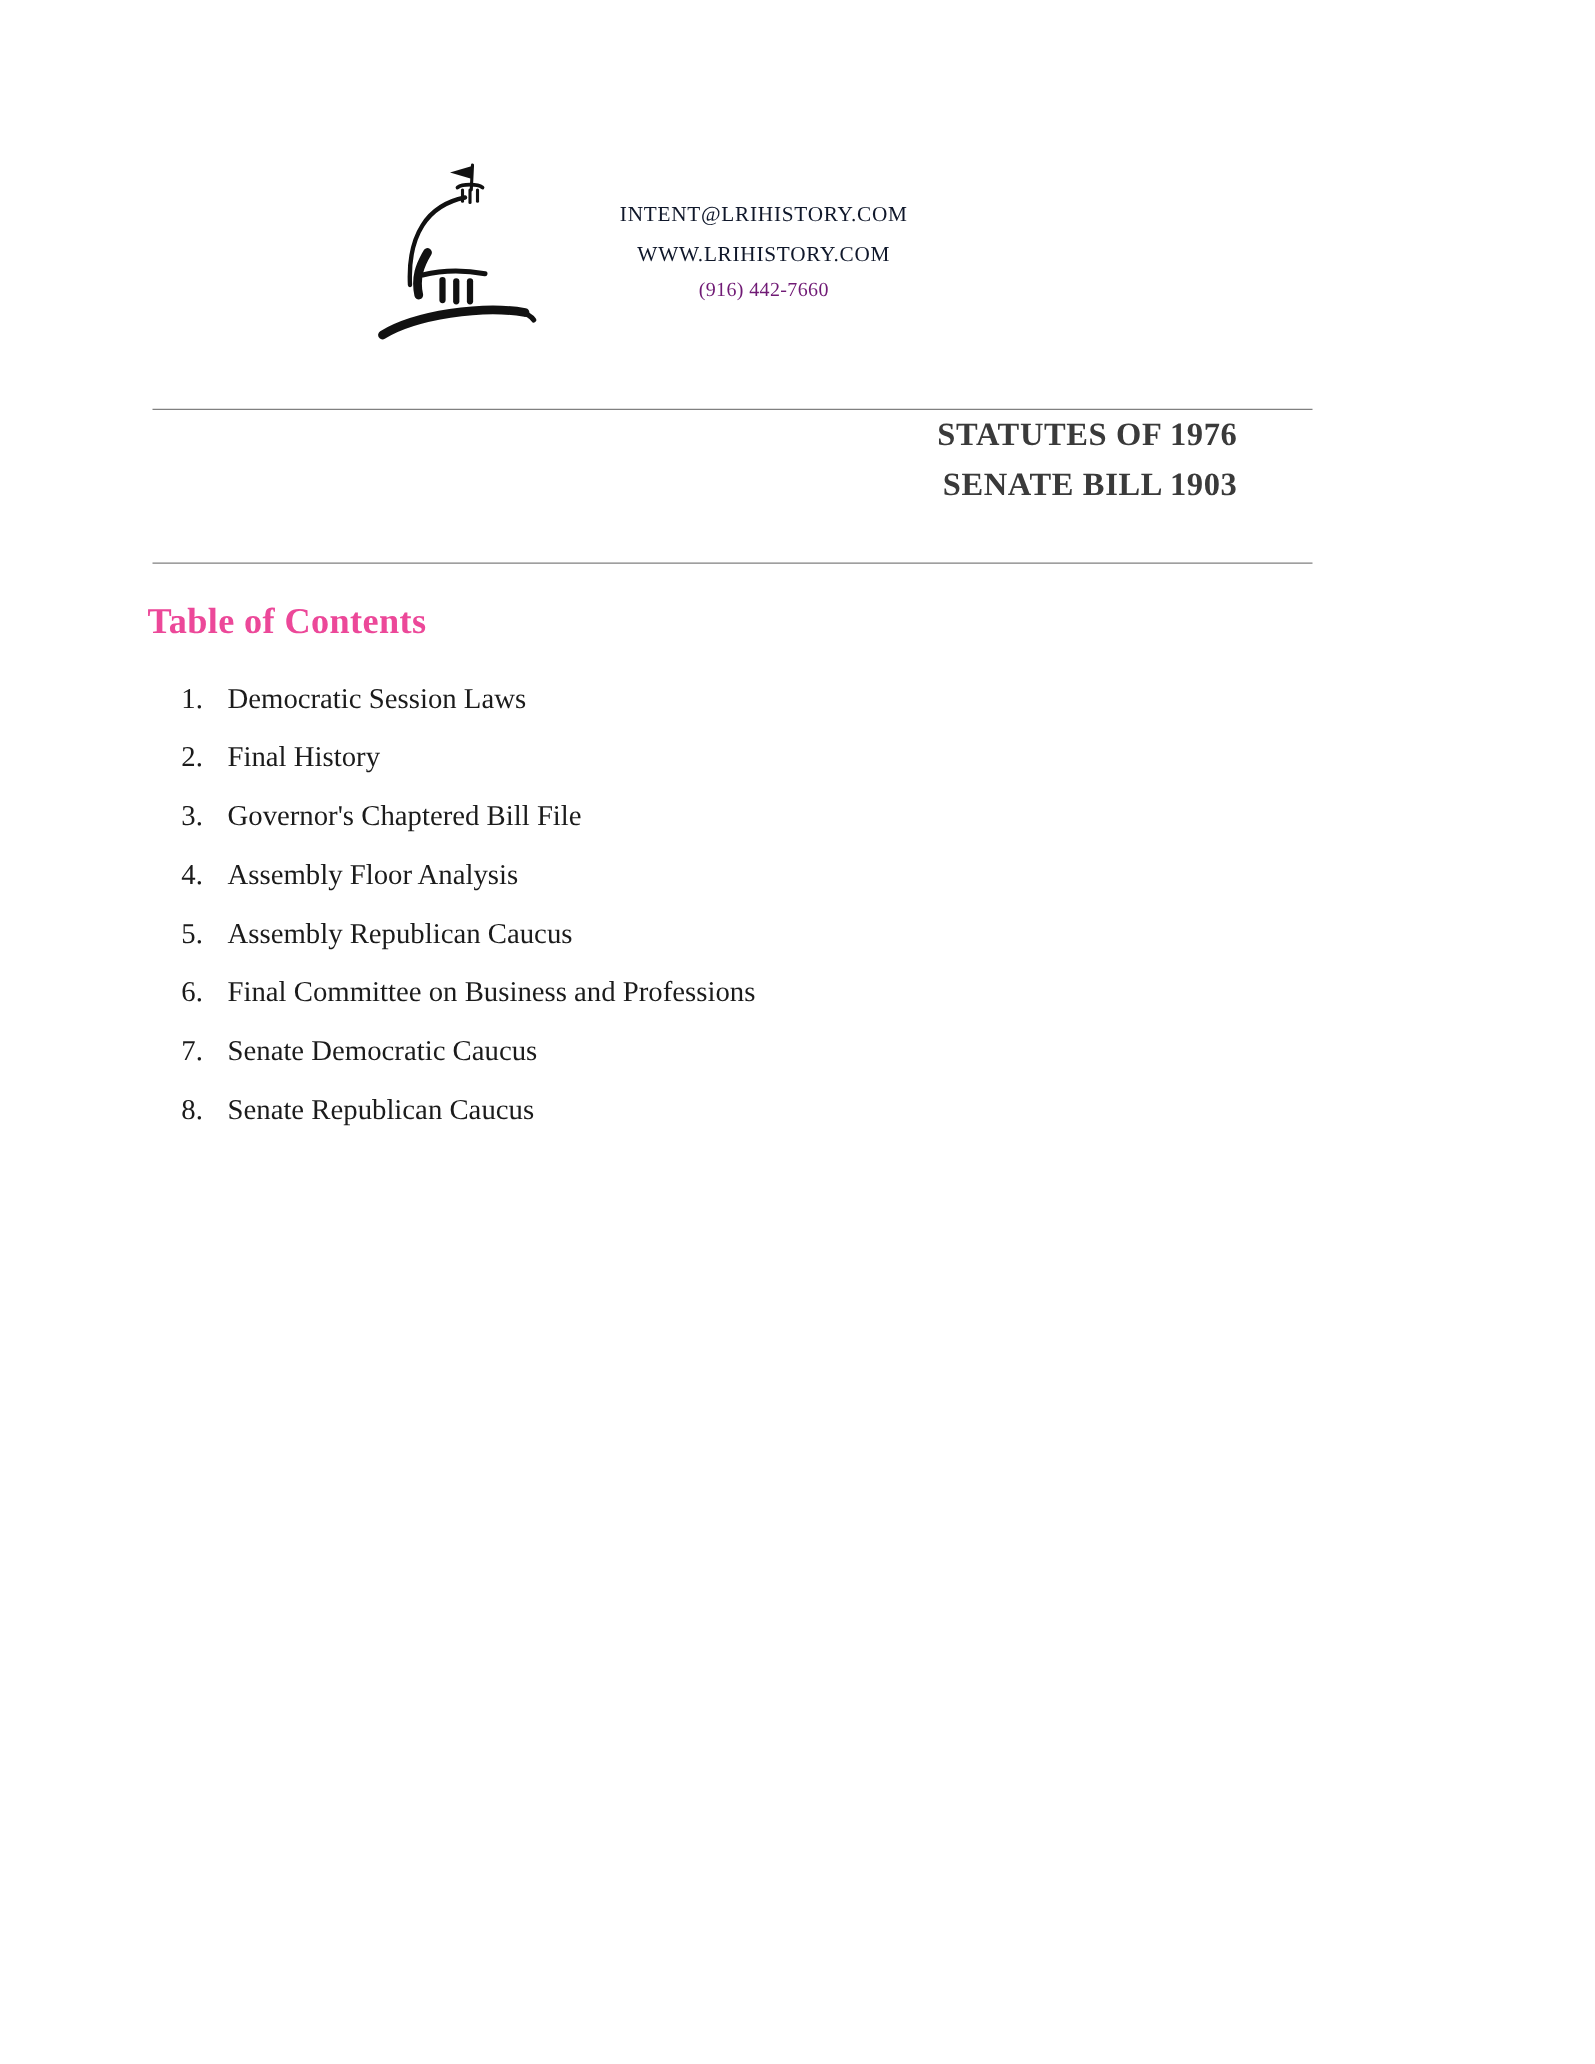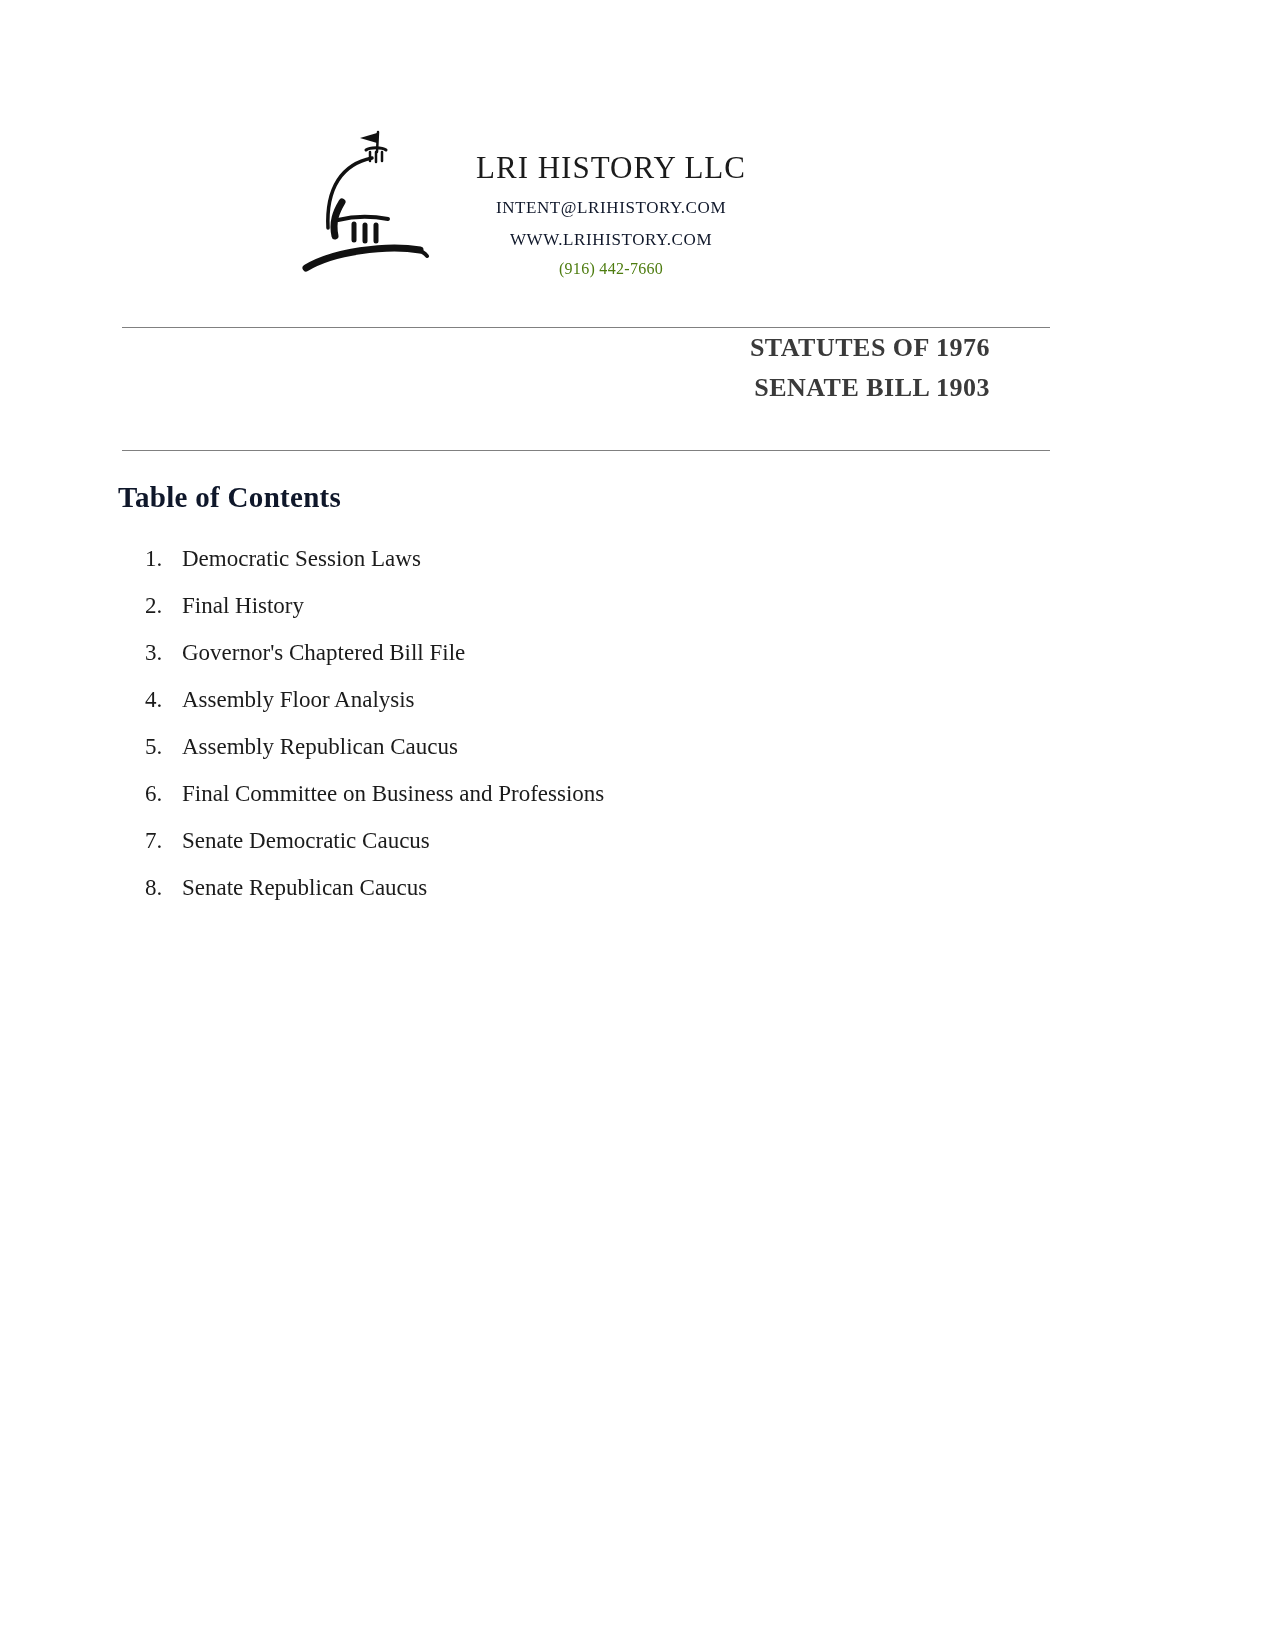--- a/index.html
+++ b/index.html
@@ -45,21 +45,21 @@
   .contact-line {
     font-size: 17px;
     letter-spacing: 0.6px;
     margin-top: 12px;
     color: #0f172a;
   }
   .phone-line {
     font-size: 16px;
     letter-spacing: 0.3px;
     margin-top: 10px;
-    color: #4d7c0f;
+    color: #701a75;
   }
 
   
   .rule {
     border: none;
     border-top: 1.6px solid #808080;
     margin: 0 226px 0 122px;
   }
   .rule-1 { margin-top: 41px; }
   .rule-2 { margin-top: 42px; }
@@ -76,21 +76,21 @@
     color: #3a3a3a;
     letter-spacing: 0.5px;
     white-space: pre-wrap;
   }
 
   
   .toc-title {
     margin: 30px 0 0 118px;
     font-size: 29px;
     font-weight: bold;
-    color: #0f172a;
+    color: #ec4899;
     letter-spacing: 0.3px;
   }
   .toc-list {
     list-style: none;
     margin: 32px 0 0 0;
     padding: 0 0 0 145px;
   }
   .toc-item {
     display: flex;
     font-size: 23px;
@@ -135,21 +135,20 @@
 
         <path d="M56 98 L56 114" stroke-width="5"></path>
         <path d="M67 99 L67 115" stroke-width="5"></path>
         <path d="M78 99 L78 115" stroke-width="5"></path>
 
         <path d="M8 142 C34 126, 88 118, 122 124" stroke-width="7"></path>
         <path d="M118 124 C124 125, 127 127, 129 130" stroke-width="4"></path>
       </svg>
     </div>
     <div class="header-text">
-      <div class="company-name">LRI HISTORY LLC</div>
       <div class="contact-line">INTENT@LRIHISTORY.COM</div>
       <div class="contact-line">WWW.LRIHISTORY.COM</div>
       <div class="phone-line">(916) 442-7660</div>
     </div>
   </div>
 
   <hr class="rule rule-1">
 
   <div class="bill-block">
     <div class="bill-line">STATUTES OF 1976</div>

